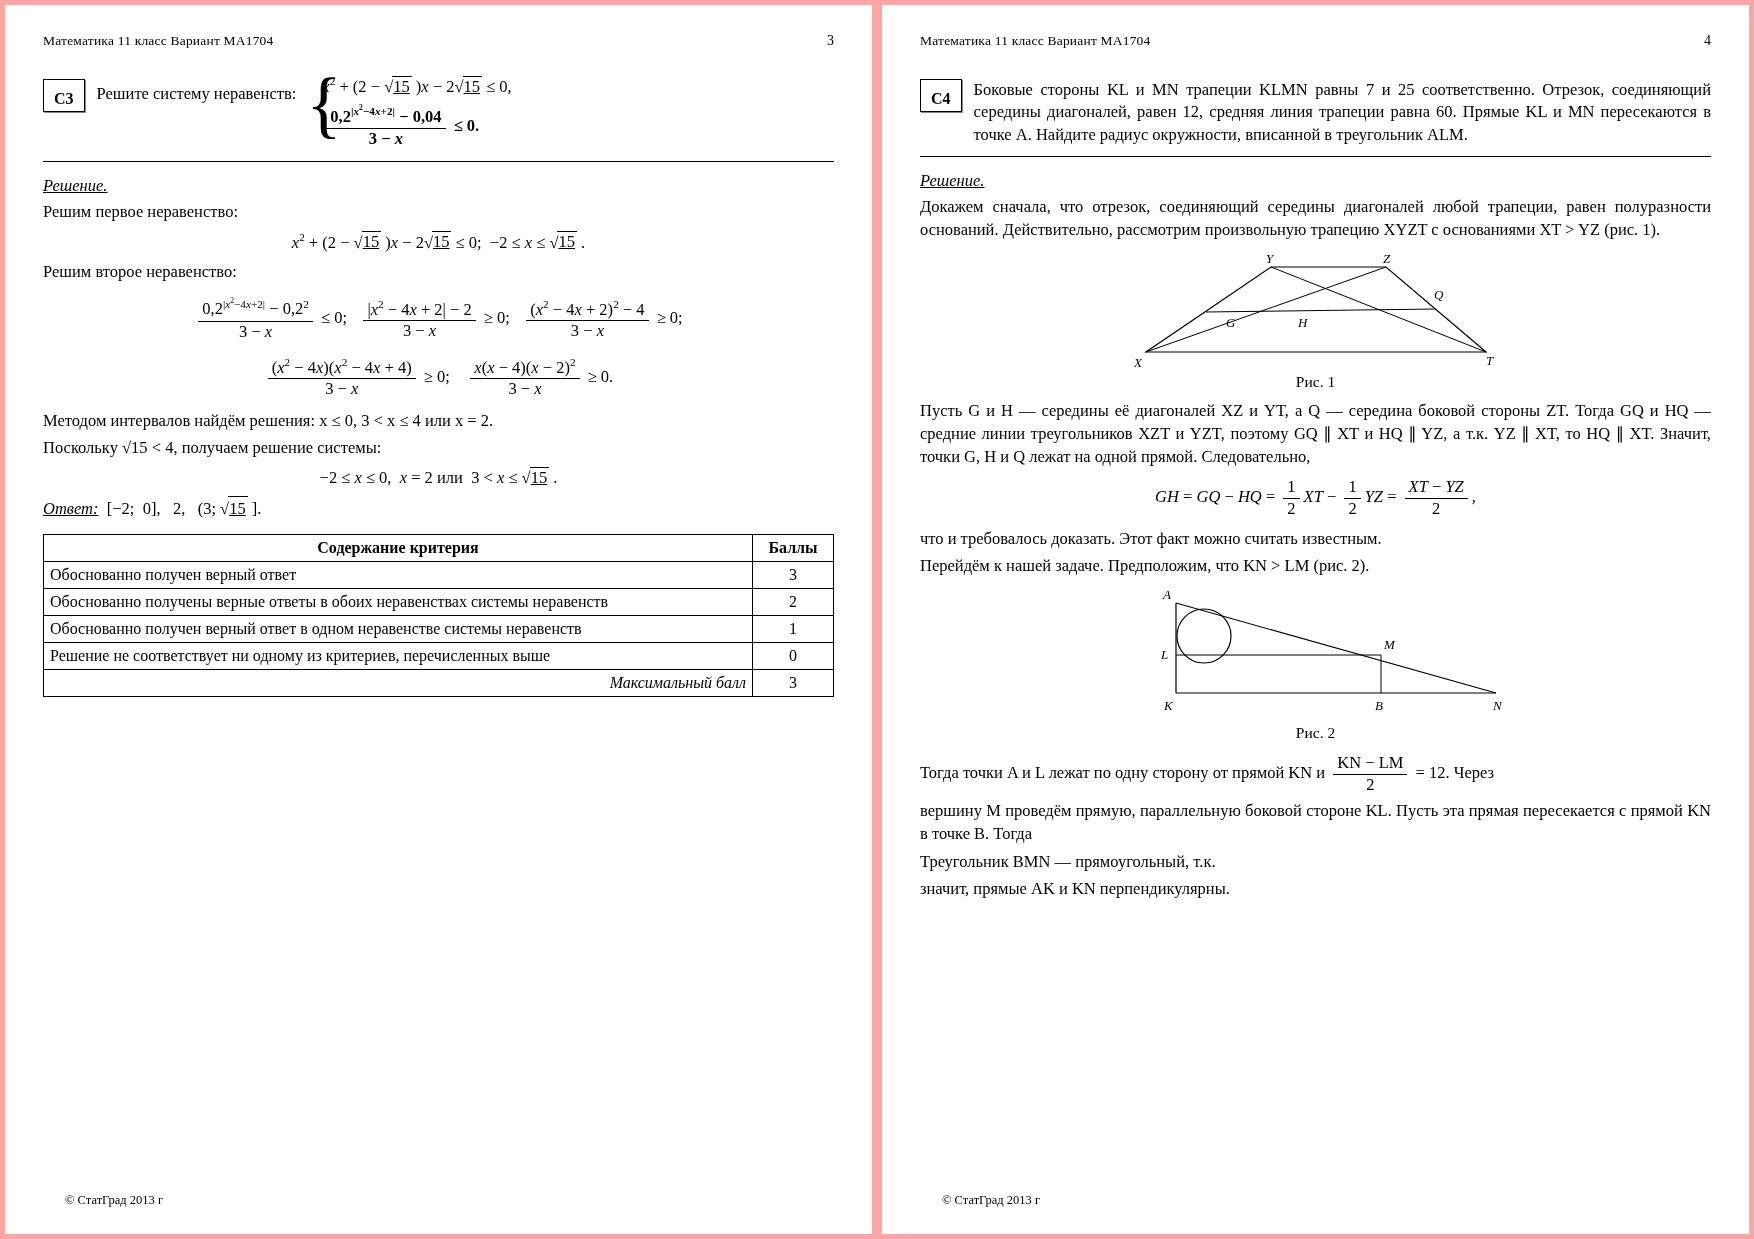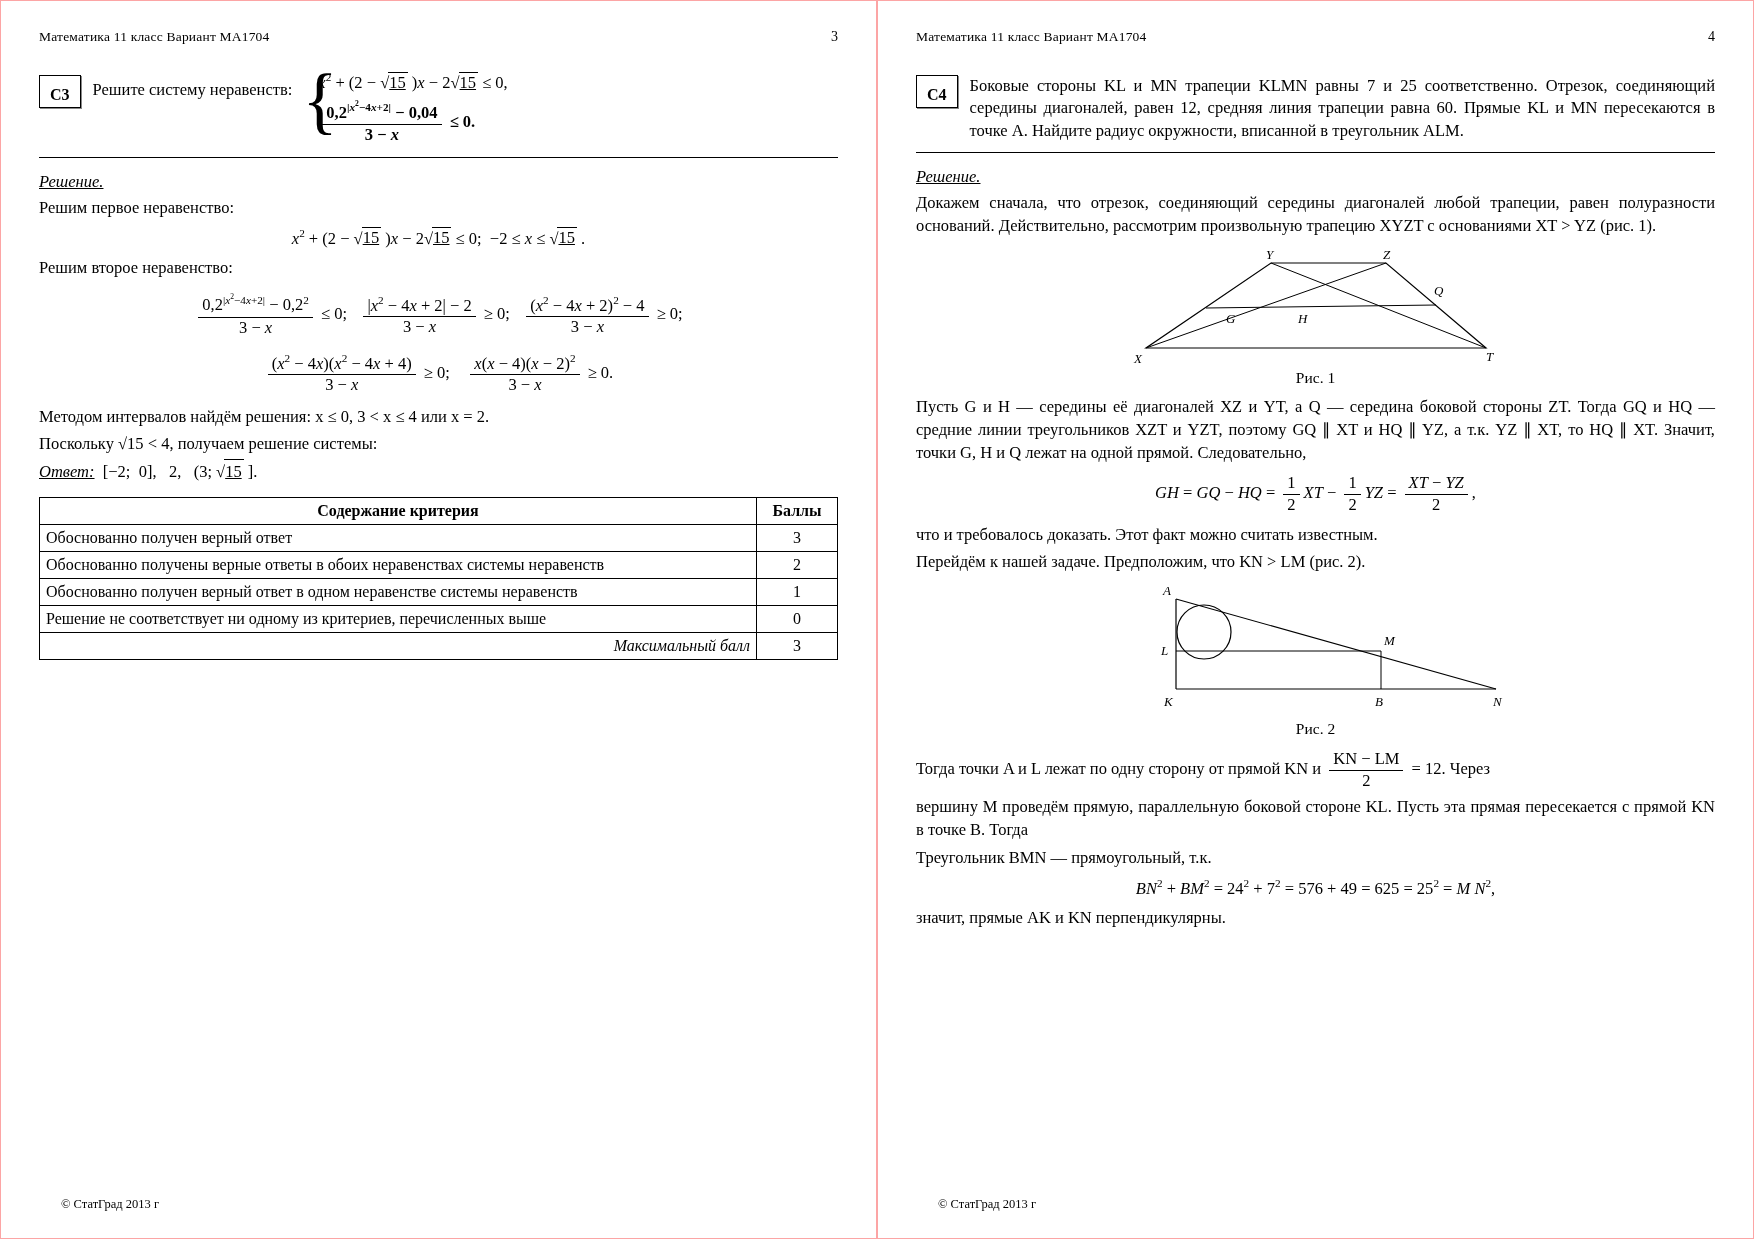--- a/index.html
+++ b/index.html
@@ -18,21 +18,21 @@
   .sheet {
     position: absolute;
     top: 0; left: 0;
     width: 1754px;
     height: 1239px;
     display: flex;
   }
   .page {
     position: relative;
     box-sizing: border-box;
-    border: 1px solid #fca5a5;
+    border: 5px solid #fca5a5;
     background: #fff;
     height: 1239px;
   }
   .page-left { width: 877px; }
   .page-right { width: 877px; }
   .page-inner {
     position: absolute;
     top: 0; left: 0; right: 0; bottom: 0;
     padding: 28px 38px 0 38px;
   }
@@ -211,20 +211,23 @@
         </span> ≥ 0;&nbsp;&nbsp;&nbsp;
         <span class="frac">
           <span class="num"><span class="m">x</span>(<span class="m">x</span> − 4)(<span class="m">x</span> − 2)<span class="sup">2</span></span>
           <span class="den">3 − <span class="m">x</span></span>
         </span> ≥ 0.
       </div>
 
       <div class="para" style="margin-top:10px;">Методом интервалов найдём решения: x ≤ 0, 3 &lt; x ≤ 4  или  x = 2.</div>
       <div class="para">Поскольку √15 &lt; 4, получаем решение системы:</div>
 
+      <div class="center">
+        −2 ≤ <span class="m">x</span> ≤ 0,&nbsp; <span class="m">x</span> = 2 или&nbsp; 3 &lt; <span class="m">x</span> ≤ <span class="radsym">√</span><span class="sqrt">15</span> .
+      </div>
 
       <div class="para">
         <span class="italic underline-strike">Ответ:</span>
         <span>&nbsp;[−2;&nbsp; 0],&nbsp;&nbsp; 2,&nbsp;&nbsp; (3; <span class="radsym">√</span><span class="sqrt">15</span> ].</span>
       </div>
 
       <table class="crit">
         <thead>
           <tr>
             <th>Содержание критерия</th>
@@ -332,23 +335,20 @@
           <span class="den">2</span>
         </span>
         <span>= 12.  Через</span>
       </div>
 
       <div class="para">вершину M проведём прямую, параллельную боковой стороне KL. Пусть эта прямая пересекается с прямой KN в точке B. Тогда</div>
 
 
       <div class="para">Треугольник BMN — прямоугольный, т.к.</div>
 
-      <div class="center">
-        <span class="m">BN</span><span class="sup">2</span> + <span class="m">BM</span><span class="sup">2</span> = 24<span class="sup">2</span> + 7<span class="sup">2</span> = 576 + 49 = 625 = 25<span class="sup">2</span> = <span class="m">M N</span><span class="sup">2</span>,
-      </div>
 
       <div class="para">значит, прямые AK и KN перпендикулярны.</div>
 
       <div class="footer">© СтатГрад 2013 г</div>
     </div>
   </div>
 
 </div>
 
 </body></html>

